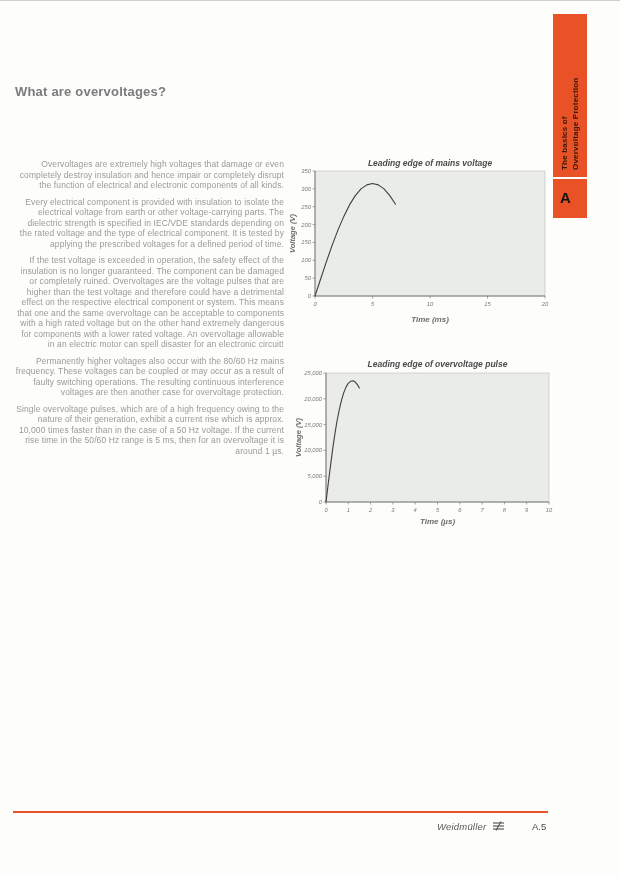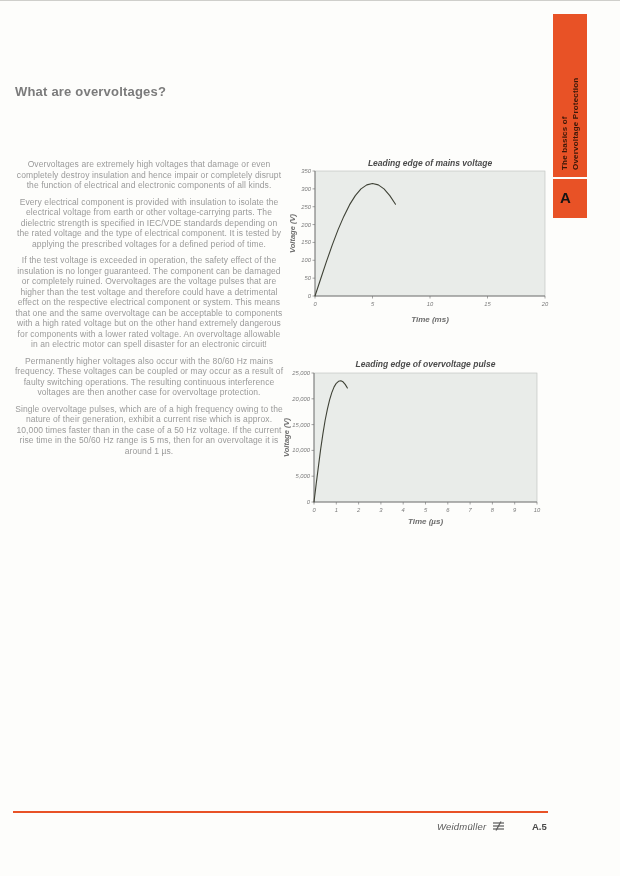--- a/index.html
+++ b/index.html
@@ -46,39 +46,39 @@
   }
   .subtitle{
     position:absolute;left:15px;top:84px;
     font-size:13px;font-weight:bold;color:#7B7B7B;letter-spacing:.2px;
   }
 
   
   .body-col{position:absolute;left:14px;top:159px;width:270px;}
   .body-col p{
     margin:0 0 6px 0;font-size:8.5px;line-height:10.5px;color:var(--bodytext);
-    text-align:center;letter-spacing:.1px;
+    text-align:right;letter-spacing:.1px;
   }
 
   
   .chart-box{position:absolute;font-style:italic;}
   #chart0-box{left:288px;top:157px;width:272px;height:172px;}
-  #chart1-box{left:280px;top:357px;width:272px;height:182px;}
+  #chart1-box{left:292px;top:357px;width:272px;height:182px;}
   .chart-box svg{display:block;}
 
   
   .footer-rule{position:absolute;left:13px;top:811px;width:535px;height:2px;background:var(--accent);}
   .footer-brand{
     position:absolute;left:437px;top:821px;
     font-size:9.5px;font-weight:normal;font-style:italic;color:#5A5A5A;letter-spacing:.2px;
   }
   .footer-logo{position:absolute;left:492px;top:821px;}
   .page-number{
     position:absolute;left:532px;top:821px;
-    font-size:9.5px;font-weight:bold;color:#4A4A4A;
+    font-size:9.5px;font-weight:normal;color:#4A4A4A;
   }
 </style>
 </head>
 <body>
 
 <div class="page">
   <div class="scan-edge"></div>
 
   <div class="side-tab">
     <div class="tab-upper">

